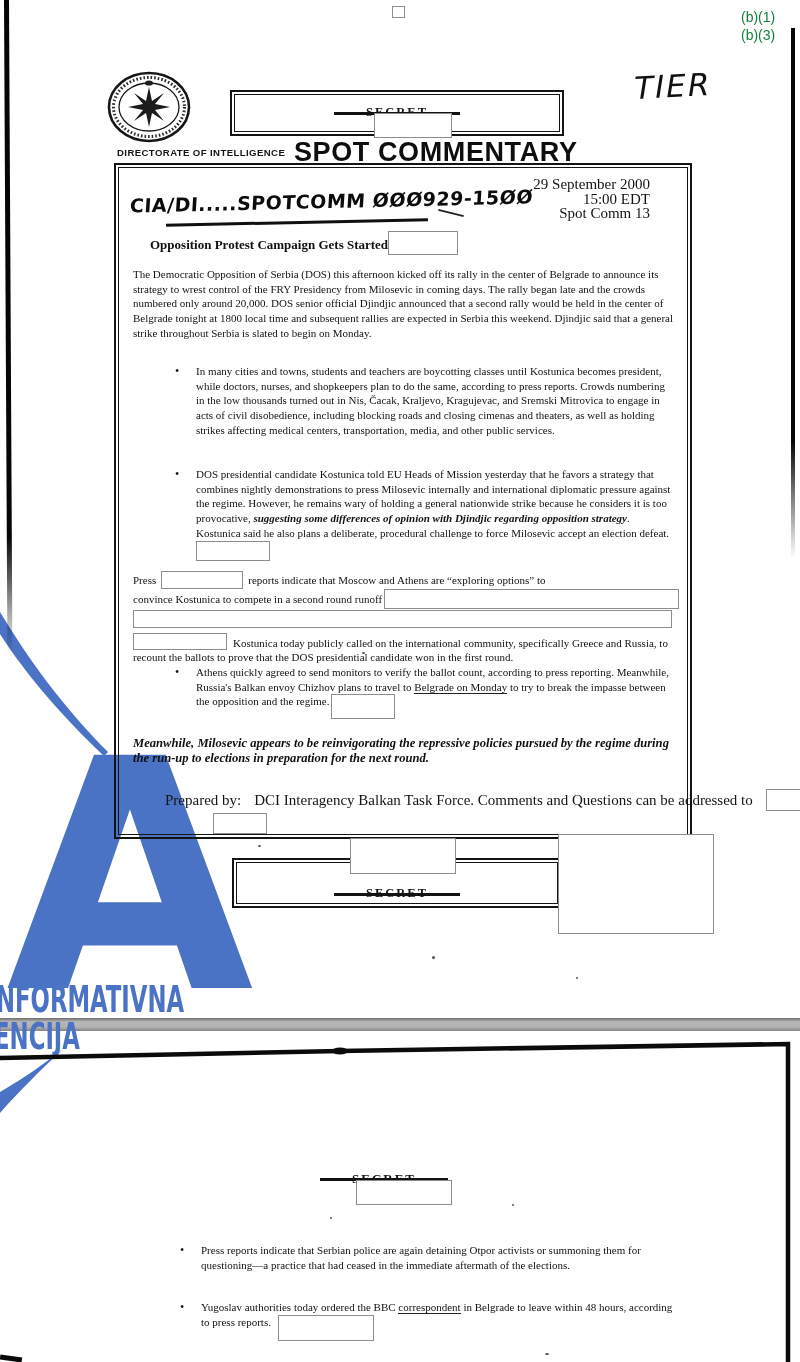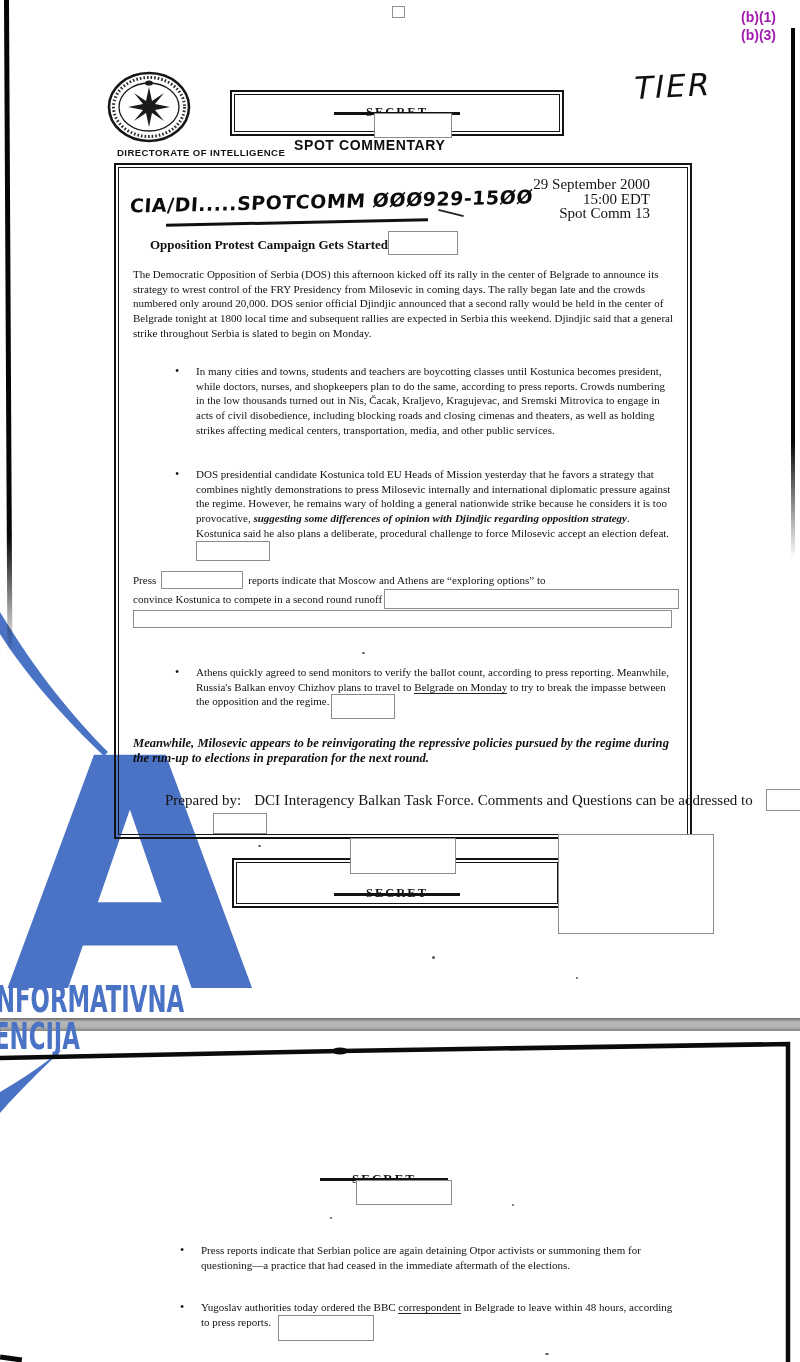--- a/index.html
+++ b/index.html
@@ -61,42 +61,42 @@
     <text x="6" y="988" font-family="DejaVu Sans, sans-serif" font-weight="bold" font-size="320" fill="#4a73c5">A</text>
     <text x="-4" y="1012" font-family="DejaVu Sans, sans-serif" font-weight="bold" font-size="38" fill="#4a73c5" textLength="188" lengthAdjust="spacingAndGlyphs">NFORMATIVNA</text>
     <text x="-6" y="1049" font-family="DejaVu Sans, sans-serif" font-weight="bold" font-size="38" fill="#4a73c5" textLength="86" lengthAdjust="spacingAndGlyphs">ENCIJA</text>
   </svg>
 
   <div class="abs edge-left z3"></div>
   <div class="abs edge-right z3"></div>
 
   <div class="abs z3" style="left:392px;top:6px;width:11px;height:10px;border:1.5px solid #909090;"></div>
 
-  <div class="abs sans z3" style="left:741px;top:8px;font-size:14px;line-height:18px;color:#a21caf;font-weight:bold;">
+  <div class="abs sans z3" style="left:741px;top:8px;font-size:14px;line-height:18px;color:#15803d;">
     <div>(b)(1)</div>
     <div>(b)(3)</div>
   </div>
 
   <div class="abs tier z3" style="left:634px;top:68px;">TIER</div>
 
   <svg class="abs z3" style="left:106px;top:70px;" width="86" height="74" viewBox="0 0 86 74">
     <ellipse cx="43" cy="37" rx="40" ry="34" fill="none" stroke="#161616" stroke-width="2.6"></ellipse>
     <ellipse cx="43" cy="37" rx="35.5" ry="29.5" fill="none" stroke="#2a2a2a" stroke-width="3" stroke-dasharray="1.6,2"></ellipse>
     <ellipse cx="43" cy="37" rx="30" ry="24" fill="none" stroke="#161616" stroke-width="1.3"></ellipse>
     <path d="M43 17 L46 31 L58 23 L49 34 L64 37 L49 40 L58 51 L46 43 L43 57 L40 43 L28 51 L37 40 L22 37 L37 34 L28 23 L40 31 Z" fill="#1b1b1b"></path>
     <ellipse cx="43" cy="13" rx="4" ry="2.6" fill="#1b1b1b"></ellipse>
   </svg>
 
   <div class="dbox z3" style="left:230px;top:90px;width:330px;height:42px;">
     <span class="secret-word" style="left:50%;top:5px;transform:translateX(-50%);">SECRET</span>
     <span class="redact" style="position:absolute;left:142px;top:21px;width:76px;height:23px;"></span>
   </div>
 
   <div class="abs sans z3" style="left:117px;top:147px;font-size:9.6px;font-weight:600;letter-spacing:.4px;color:#151515;">DIRECTORATE OF INTELLIGENCE</div>
-  <div class="abs sans z3" style="left:294px;top:137px;font-size:14px;font-weight:bold;letter-spacing:.6px;color:#0e0e0e;">SPOT COMMENTARY</div>
+  <div class="abs sans z3" style="left:294px;top:137px;font-size:27px;font-weight:bold;letter-spacing:.6px;color:#0e0e0e;">SPOT COMMENTARY</div>
 
   <div class="dbox z3" style="left:114px;top:163px;width:574px;height:672px;"></div>
 
   <div class="abs z3" style="left:470px;top:177px;width:180px;text-align:right;font-size:15px;line-height:14.6px;color:#141414;">
     <div>29 September 2000</div>
     <div>15:00 EDT</div>
     <div>Spot Comm 13</div>
   </div>
 
   <div class="abs handw z3" style="left:130px;top:190px;">CIA/DI.....SPOTCOMM ØØØ929-15ØØ</div>
@@ -127,20 +127,23 @@
       <span>Press</span>
       <span class="redact" style="width:80px;height:16px;"></span>
       <span>reports indicate that Moscow and Athens are “exploring options” to</span>
     </div>
     <div class="flexline">
       <span>convince Kostunica to compete in a second round runoff</span>
       <span class="redact" style="flex:1;height:18px;margin-left:2px;"></span>
     </div>
     <div>
       <span class="redact" style="width:537px;height:16px;margin:1px 0;"></span>
+    </div>
+    <div>
+      <span class="redact" style="width:92px;height:15px;vertical-align:-3px;margin-right:6px;"></span><span>Kostunica today publicly called on the international community, specifically Greece and Russia, to recount the ballots to prove that the DOS presidential candidate won in the first round.</span>
     </div>
   </div>
 
   <div class="abs bullet z3" style="left:175px;top:665px;width:500px;">
     <span class="dot">•</span>
     <span class="bodytext" style="width:476px;">
       <span>Athens quickly agreed to send monitors to verify the ballot count, according to press reporting.  Meanwhile, Russia's Balkan envoy Chizhov plans to travel to </span><span class="u">Belgrade on Monday</span><span> to try to break the impasse between the opposition and the regime.</span><span class="redact" style="width:62px;height:23px;vertical-align:-14px;margin-left:1px;"></span>
     </span>
   </div>
 

